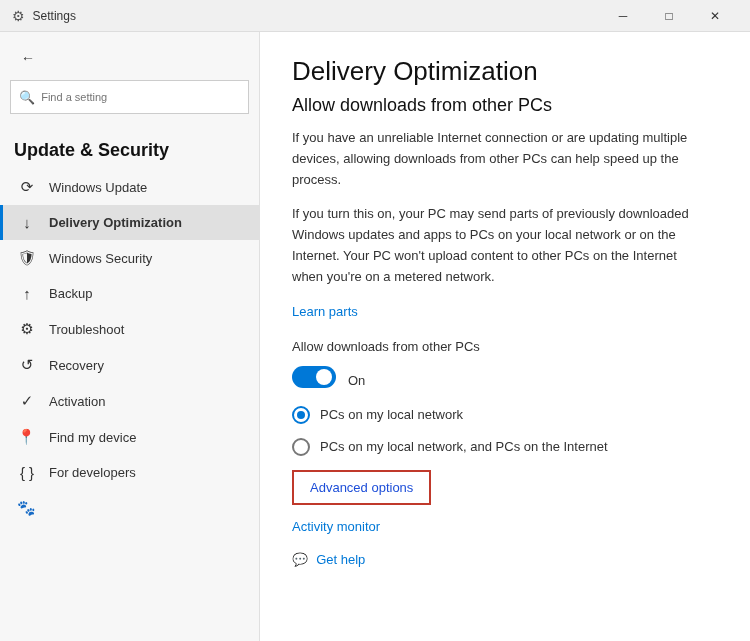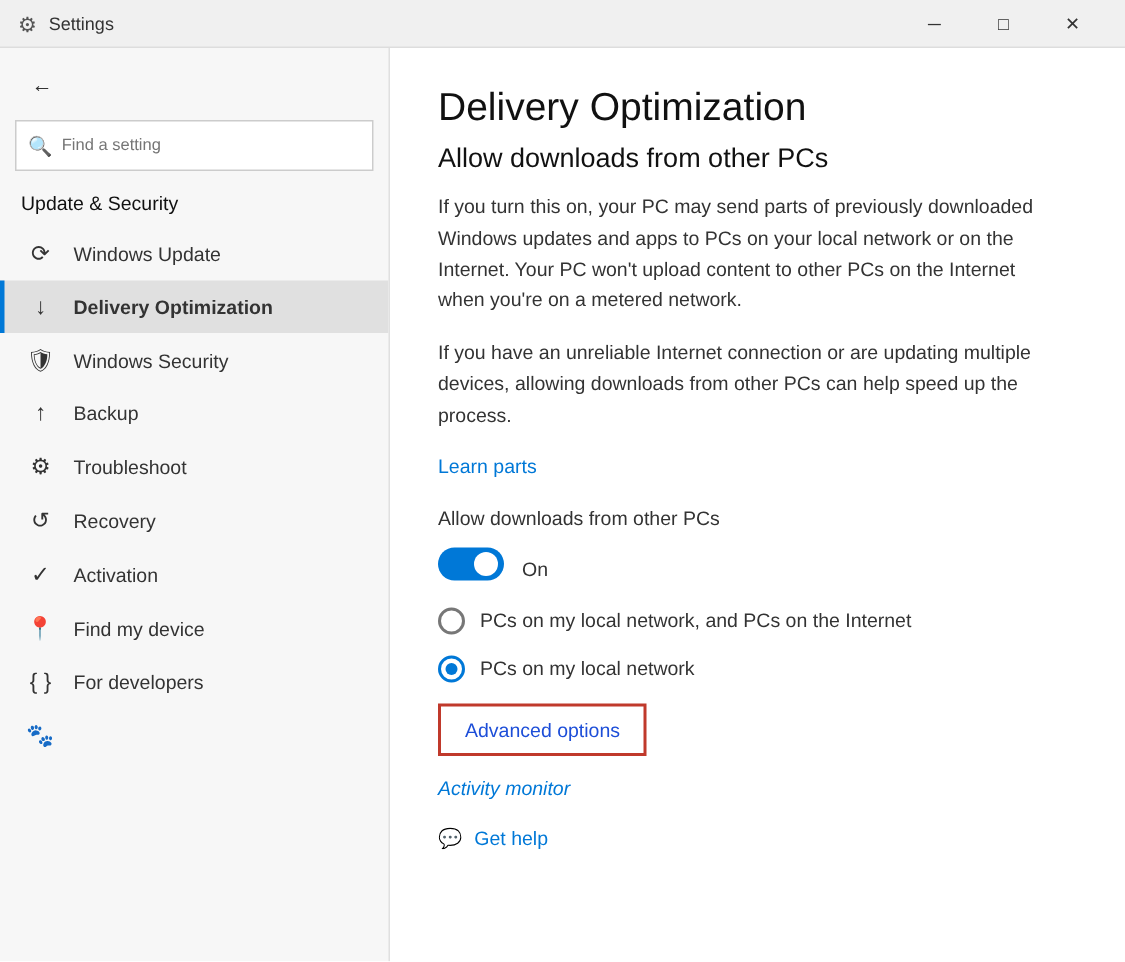--- a/index.html
+++ b/index.html
@@ -103,24 +103,25 @@
       flex: 1;
       font-size: 11px;
       background: transparent;
       color: #333;
     }
     .sidebar-search-icon {
       color: #666;
       font-size: 13px;
     }
     .sidebar-section-title {
-      font-size: 13px;
-      font-weight: 400;
+      font-size: 18px;
+      font-weight: 700;
       color: #111;
       padding: 6px 14px 8px 14px;
+      margin-top: 12px;
     }
     .sidebar-item {
       display: flex;
       align-items: center;
       gap: 12px;
       padding: 9px 14px;
       cursor: pointer;
       font-size: 13px;
       color: #333;
       border-left: 3px solid transparent;
@@ -256,21 +257,20 @@
       margin-bottom: 14px;
       background: transparent;
       text-align: left;
     }
     .activity-monitor-link {
       color: #0078d7;
       font-size: 13px;
       cursor: pointer;
       display: block;
       margin-bottom: 18px;
-      font-style: italic;
     }
     .get-help-row {
       display: flex;
       align-items: center;
       gap: 8px;
       font-size: 13px;
       color: #0078d7;
       cursor: pointer;
     }
     .allow-downloads-label {
@@ -345,42 +345,42 @@
     <div class="sidebar-item">
       <span class="sidebar-item-icon">🐾</span>
     </div>
   </div>
 
   <div class="main-content">
     <h1 class="page-title">Delivery Optimization</h1>
 
     <h2 class="section-title">Allow downloads from other PCs</h2>
 
+    <p class="body-text">If you have an unreliable Internet connection or are updating multiple devices, allowing downloads from other PCs can help speed up the process.</p>
     <p class="body-text">If you turn this on, your PC may send parts of previously downloaded Windows updates and apps to PCs on your local network or on the Internet. Your PC won't upload content to other PCs on the Internet when you're on a metered network.</p>
-    <p class="body-text">If you have an unreliable Internet connection or are updating multiple devices, allowing downloads from other PCs can help speed up the process.</p>
 
     <a class="learn-more-link">Learn parts</a>
 
     <div class="allow-downloads-label">Allow downloads from other PCs</div>
 
     <div class="toggle-row">
       <label class="toggle-switch">
         <input type="checkbox" checked="" style="">
         <span class="toggle-slider"></span>
       </label>
       <span class="toggle-label-text">On</span>
     </div>
 
     <div class="radio-option">
+      <div class="radio-circle selected"></div>
+      <span class="radio-text">PCs on my local network</span>
+    </div>
+    <div class="radio-option">
       <div class="radio-circle"></div>
       <span class="radio-text">PCs on my local network, and PCs on the Internet</span>
-    </div>
-    <div class="radio-option">
-      <div class="radio-circle selected"></div>
-      <span class="radio-text">PCs on my local network</span>
     </div>
 
     <button class="advanced-options-btn">Advanced options</button>
 
     <a class="activity-monitor-link">Activity monitor</a>
 
     <div class="get-help-row">
       <span>💬</span>
       <span>Get help</span>
     </div>

